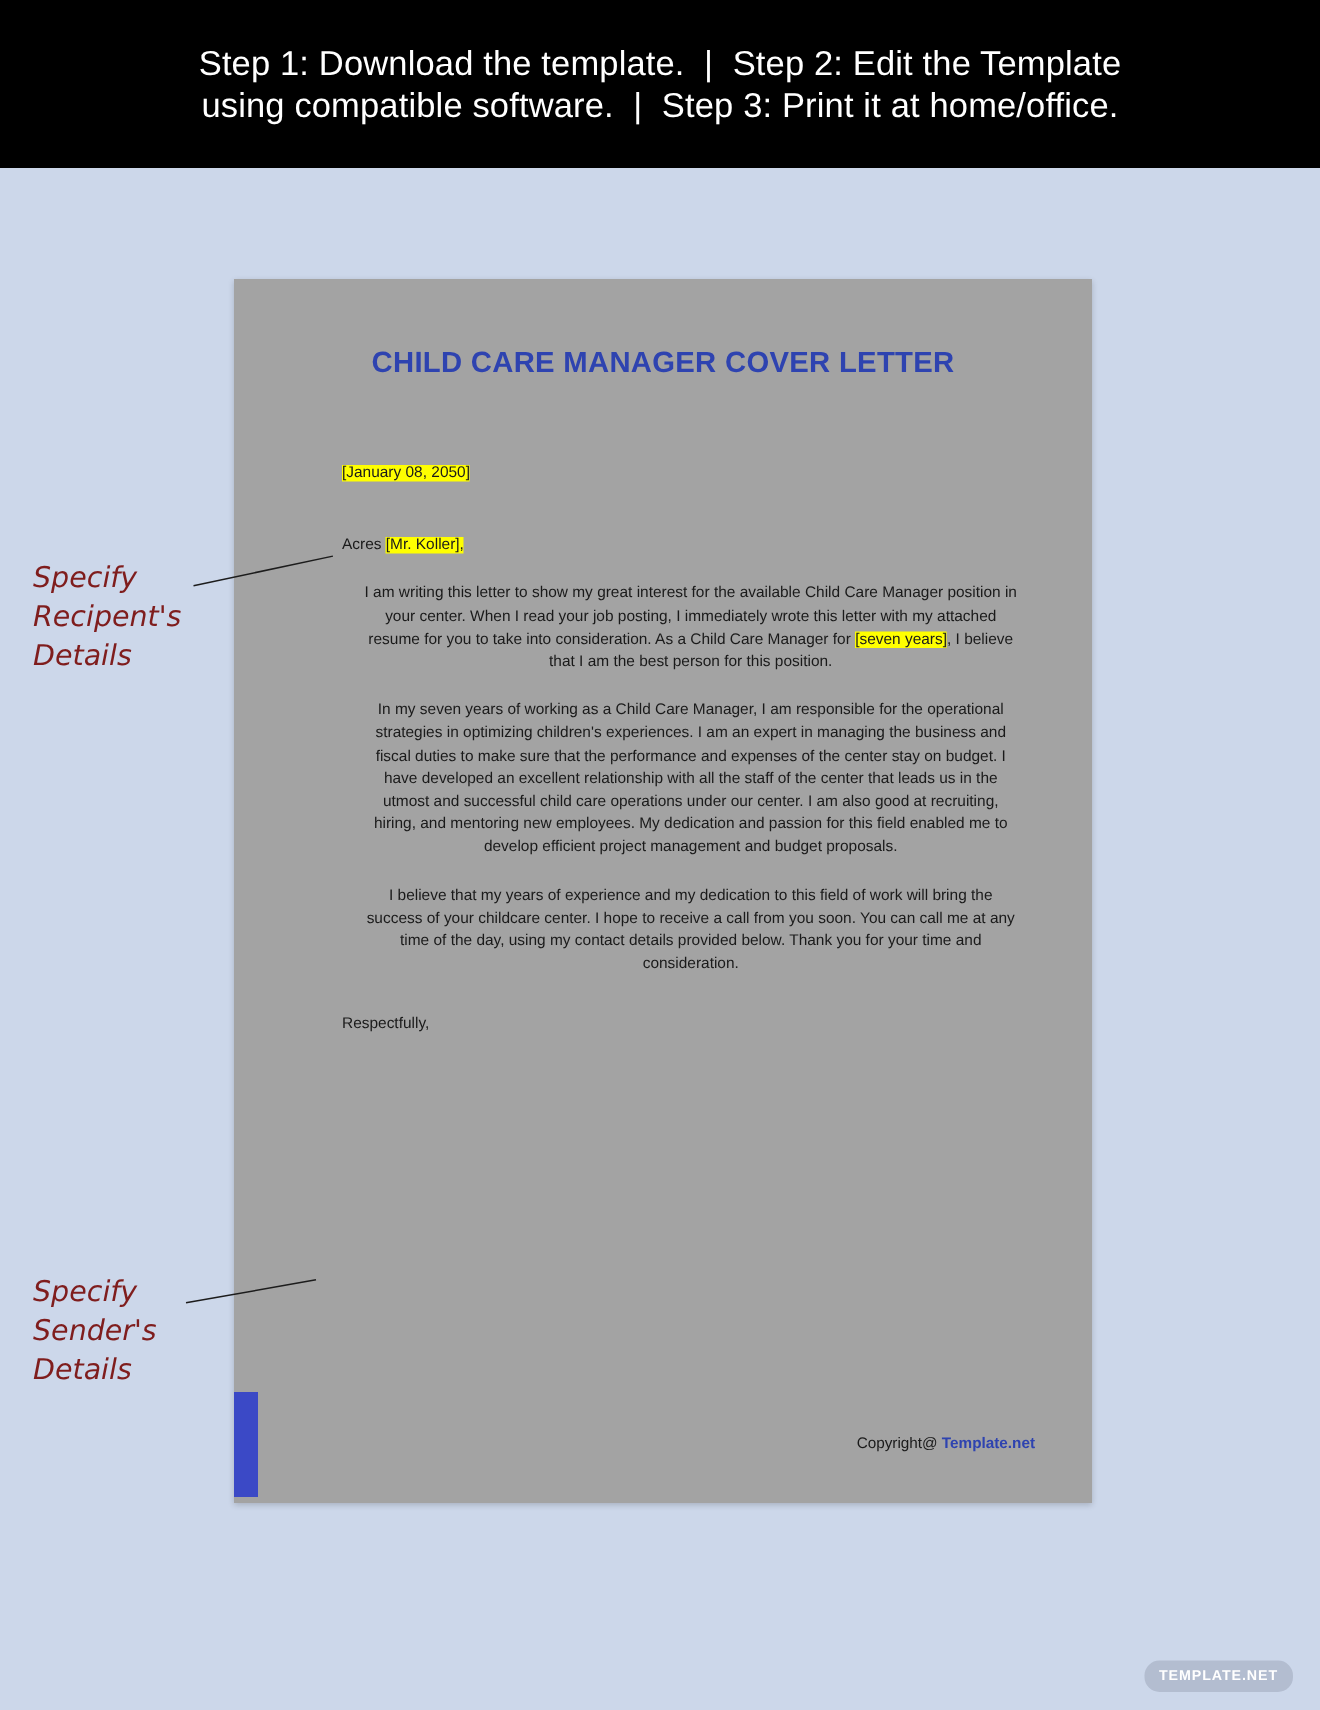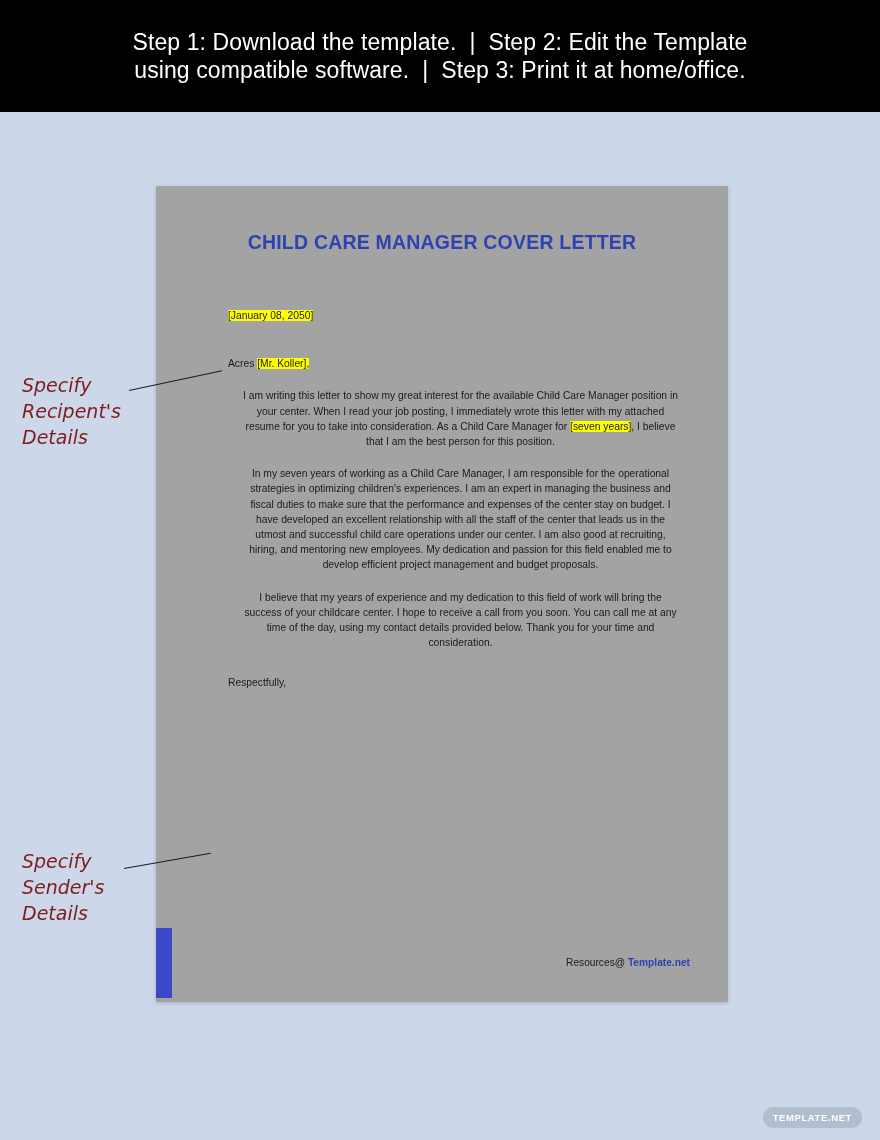--- a/index.html
+++ b/index.html
@@ -185,21 +185,21 @@
     <div class="blk para">In my seven years of working as a Child Care Manager, I am responsible for the operational strategies in optimizing children's experiences. I am an expert in managing the business and fiscal duties to make sure that the performance and expenses of the center stay on budget. I have developed an excellent relationship with all the staff of the center that leads us in the utmost and successful child care operations under our center. I am also good at recruiting, hiring, and mentoring new employees. My dedication and passion for this field enabled me to develop efficient project management and budget proposals.</div>
 
     <div class="blk para">I believe that my years of experience and my dedication to this field of work will bring the success of your childcare center. I hope to receive a call from you soon. You can call me at any time of the day, using my contact details provided below. Thank you for your time and consideration.</div>
 
     <div class="blk closing">Respectfully,</div>
 
 
   </div>
 
   <div class="footer">
-    <span>Resources@ </span><a href="#">Template.net</a>
+    <span>Copyright@ </span><a href="#">Template.net</a>
   </div>
 
   <div class="blue-tab"></div>
 </div>
 
 <div class="annot annot-recipient" style="white-space: pre-line;">Specify
 Recipent's
 Details</div>
 <div class="leader leader-recipient"></div>
 

